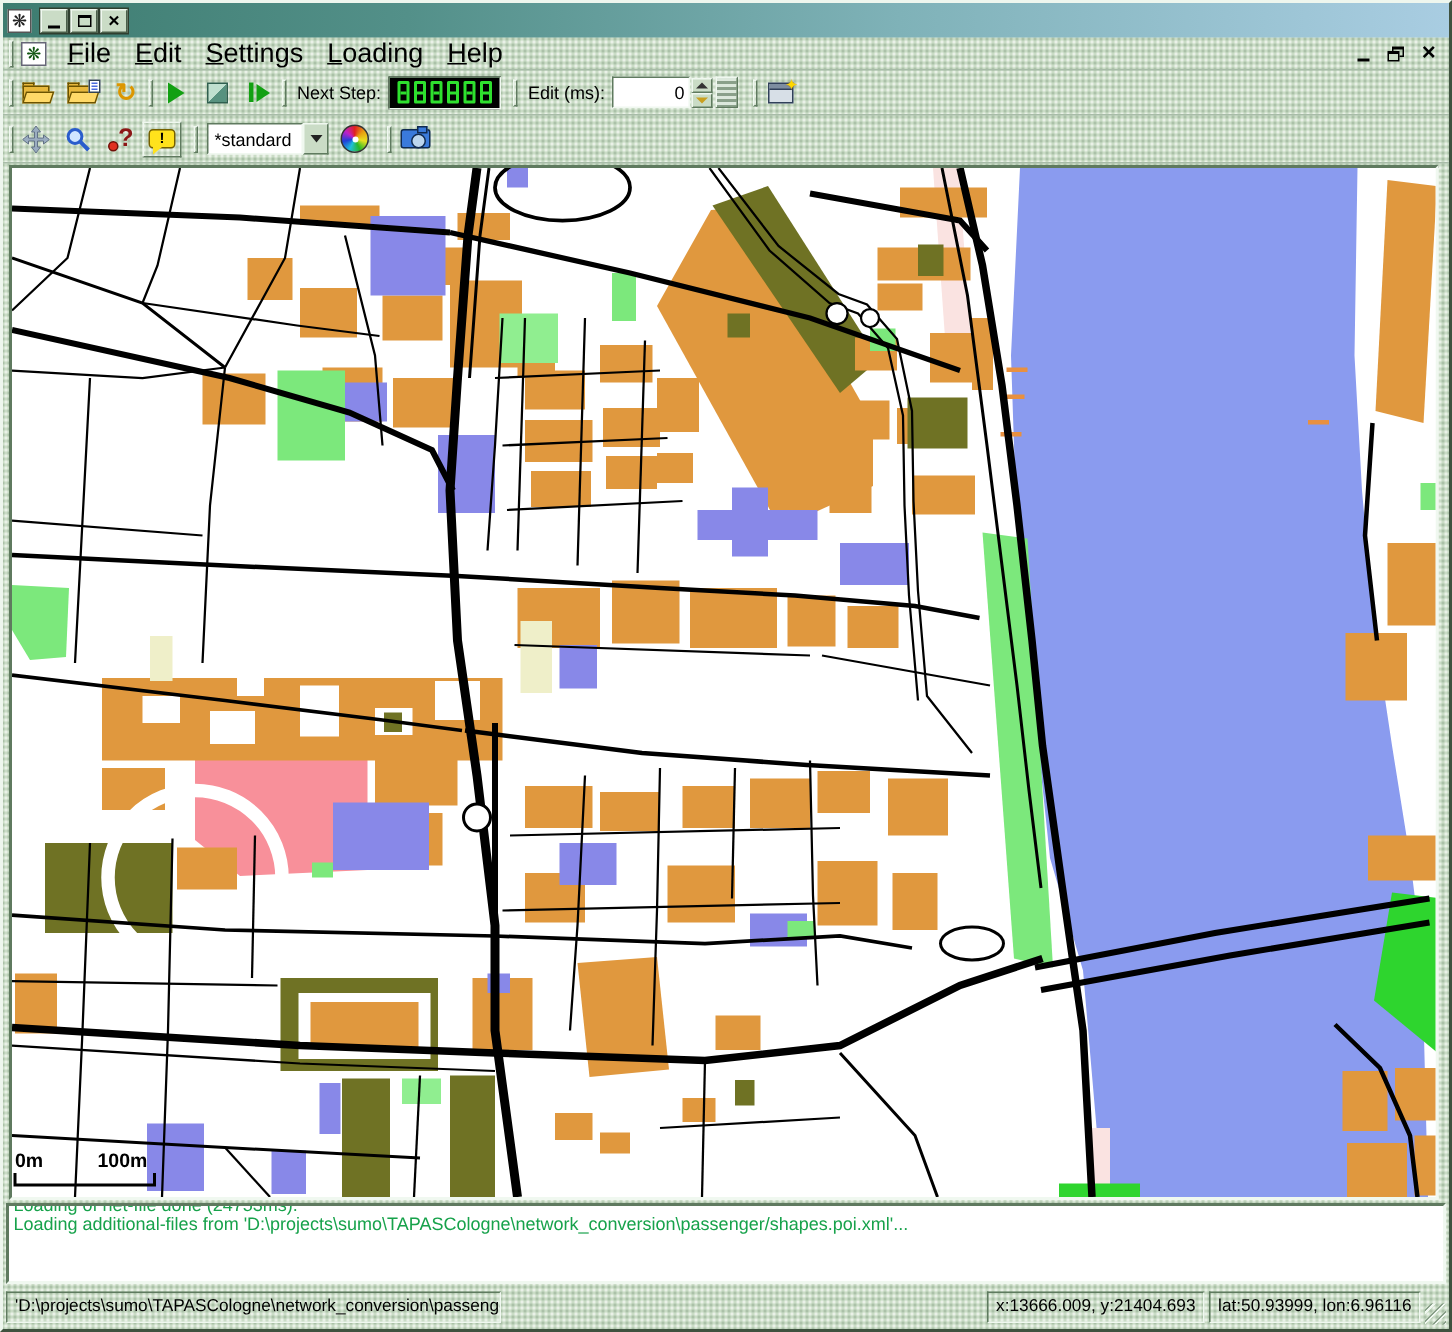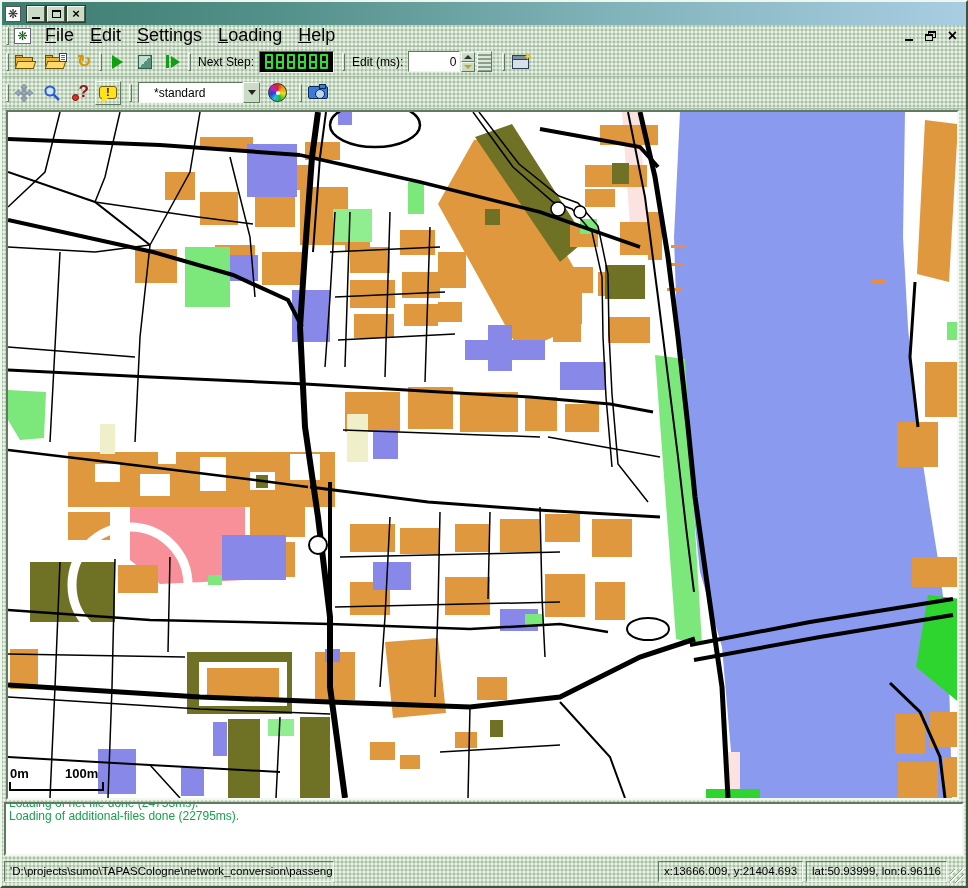--- a/index.html
+++ b/index.html
@@ -78,22 +78,22 @@
   .newview .bar{height:4px;background:#7d8da0;border-bottom:1px solid #30405a;}
   .newview .spark{position:absolute;right:-4px;top:-5px;color:#ffd800;font-size:10px;text-shadow:0 0 1px #a07000;}
   
   .q-ic{position:relative;width:18px;height:18px;}
   .q-ic .qm{position:absolute;right:0;top:-2px;font-size:17px;font-weight:bold;color:#8c1616;}
   .q-ic .dot{position:absolute;left:1px;bottom:1px;width:7px;height:7px;border-radius:50%;background:#e03020;border:1px solid #701008;}
   .bubble{position:relative;width:18px;height:13px;background:#ffe21c;border:1px solid #756000;border-radius:3px;
     display:flex;align-items:center;justify-content:center;font-size:10px;font-weight:bold;color:#000;}
   .bubble::after{content:"";position:absolute;left:2px;bottom:-5px;border-top:5px solid #ffe21c;border-right:6px solid transparent;}
   .combo{display:flex;align-items:center;margin:0 4px;}
-  .combo-field{width:105px;height:21px;background:#fff;border:1px solid;border-color:#5f7a5f #f0f8f0 #f0f8f0 #5f7a5f;
-    font-size:12px;padding:3px 15px;white-space:nowrap;overflow:hidden;}
+  .combo-field{width:64px;height:21px;background:#fff;border:1px solid;border-color:#5f7a5f #f0f8f0 #f0f8f0 #5f7a5f;
+    font-size:12px;padding:3px 4px;white-space:nowrap;overflow:hidden;}
   .combo-btn{width:17px;height:21px;background:#cadcc6;border:1px solid;border-color:#f0f8f0 #5f7a5f #5f7a5f #f0f8f0;
     display:flex;align-items:center;justify-content:center;}
   .combo-btn .dn{width:0;height:0;border-top:5px solid #222;border-left:4px solid transparent;border-right:4px solid transparent;}
   .wheel{width:19px;height:19px;border-radius:50%;border:1px solid #333;
     background:conic-gradient(#e02020,#e8a010,#e8e020,#28b828,#20c0d8,#2040d8,#c020c8,#e02020);position:relative;}
   .wheel::after{content:"";position:absolute;left:50%;top:50%;width:4px;height:4px;margin:-2px;background:#fff;border-radius:50%;}
   .camera{position:relative;width:20px;height:13px;background:#3a7adb;border:1px solid #102a50;border-radius:2px;}
   .camera::before{content:"";position:absolute;left:6px;top:2px;width:8px;height:8px;border-radius:50%;background:#bcd6ee;border:1px solid #102a50;}
   .camera::after{content:"";position:absolute;right:1px;top:-3px;width:5px;height:3px;background:#3a7adb;border:1px solid #102a50;}
   
@@ -445,21 +445,21 @@
         <ellipse cx="640" cy="517" rx="21" ry="11" fill="none" stroke="#000" stroke-width="2"></ellipse>
         <polyline points="2,670 2,678 95,678 95,670" fill="none" stroke="#000" stroke-width="2"></polyline>
         <text x="2" y="666" font-size="13" font-weight="bold" fill="#000" font-family="&quot;Liberation Sans&quot;,sans-serif">0m</text>
         <text x="57" y="666" font-size="13" font-weight="bold" fill="#000" font-family="&quot;Liberation Sans&quot;,sans-serif">100m</text>
       </svg>
   </div>
 
   <div class="log">
     <div class="log-inner">
       <div class="log-line">Loading of net-file done (24753ms).</div>
-      <div class="log-line">Loading of additional-files done (22795ms).</div>
+      <div class="log-line">Loading additional-files from 'D:\projects\sumo\TAPASCologne\network_conversion\passenger/shapes.poi.xml'...</div>
     </div>
   </div>
 
   <div class="statusbar">
     <div class="cell main">'D:\projects\sumo\TAPASCologne\network_conversion\passenger_nointernal_shapes.sumo.cfg' loaded.</div>
     <div class="sb-spacer"></div>
     <div class="cell">x:13666.009, y:21404.693</div>
     <div class="cell">lat:50.93999, lon:6.96116</div>
     <div class="gripper"></div>
   </div>

